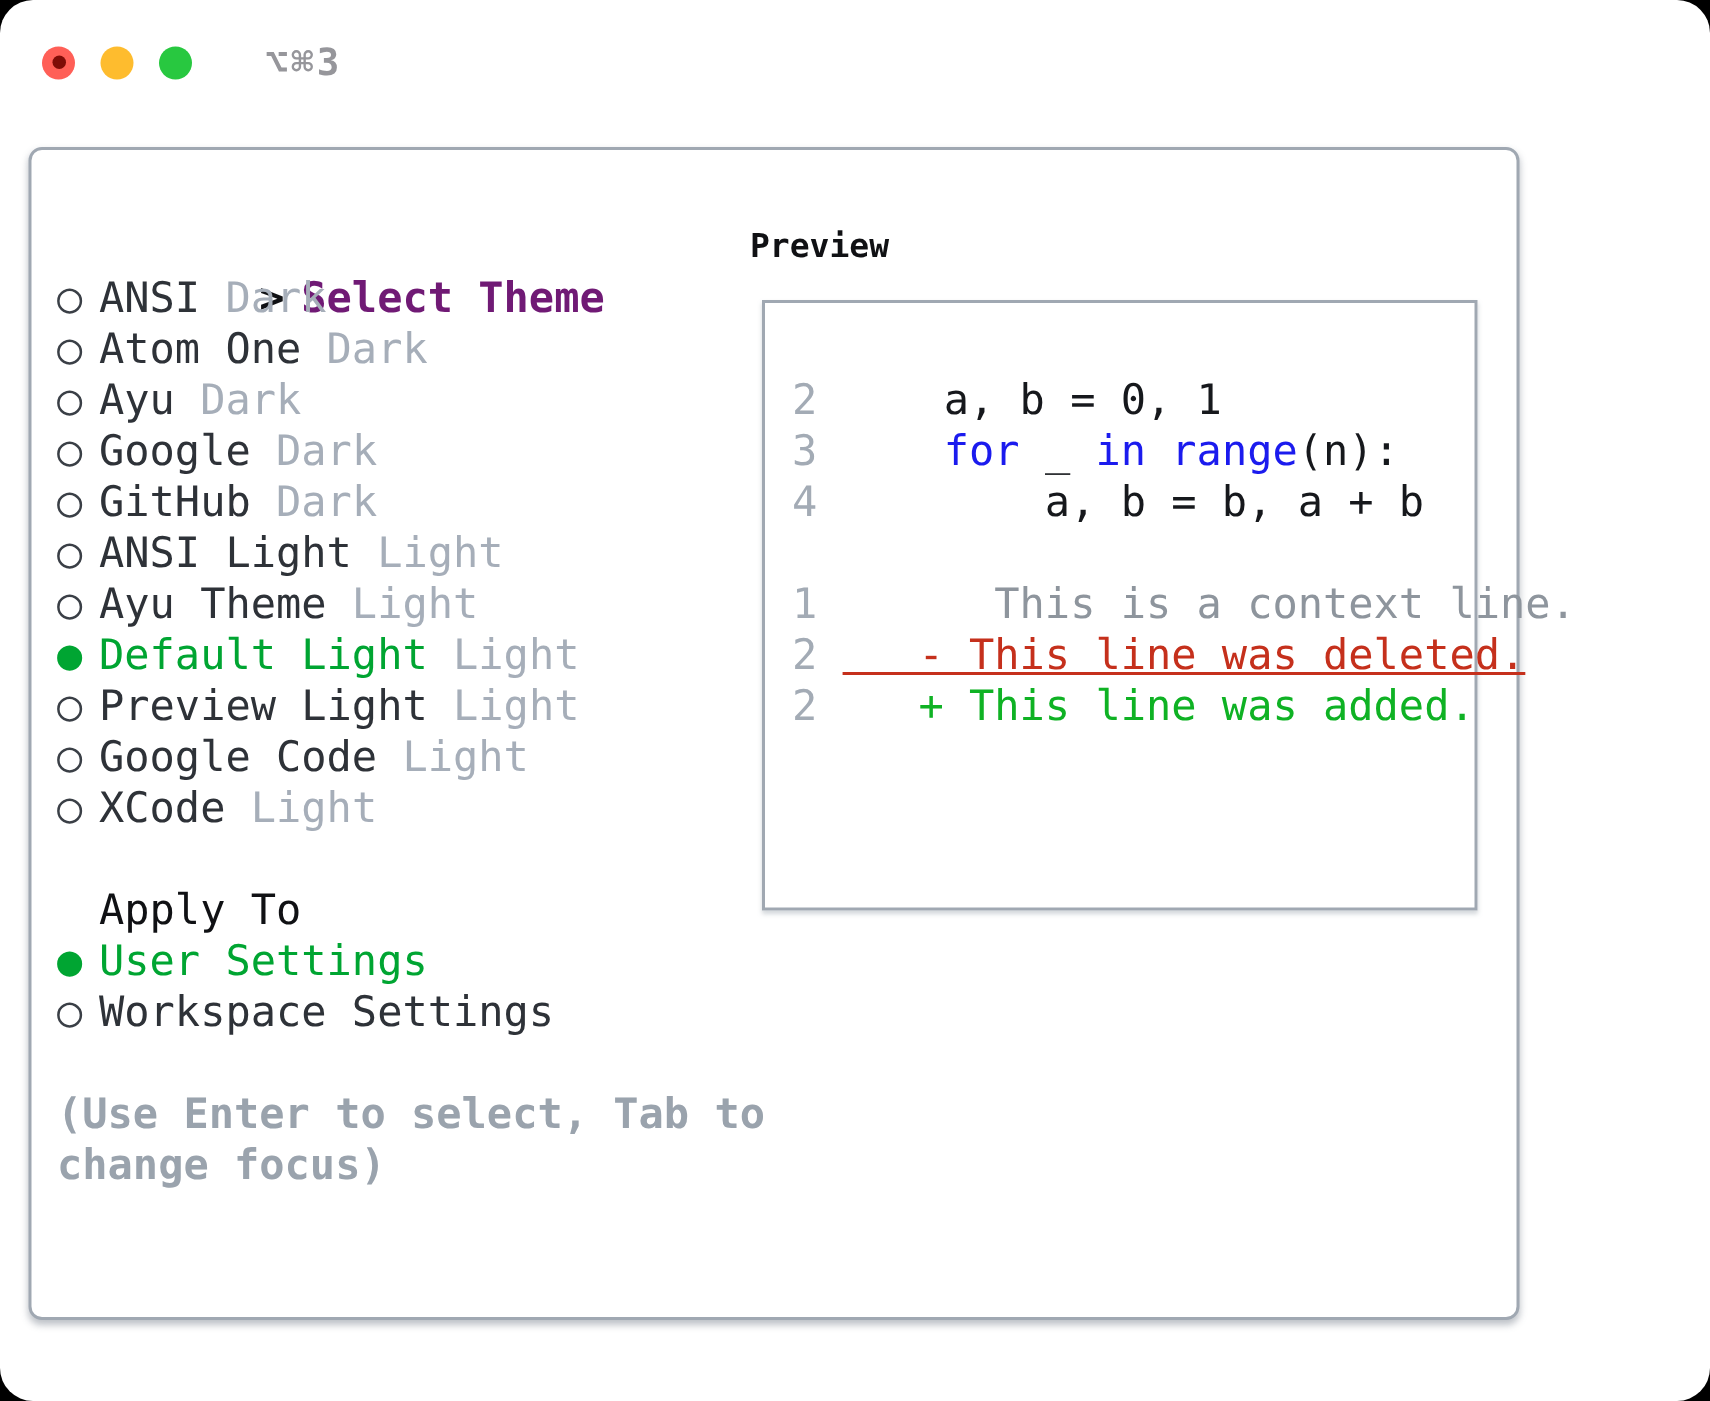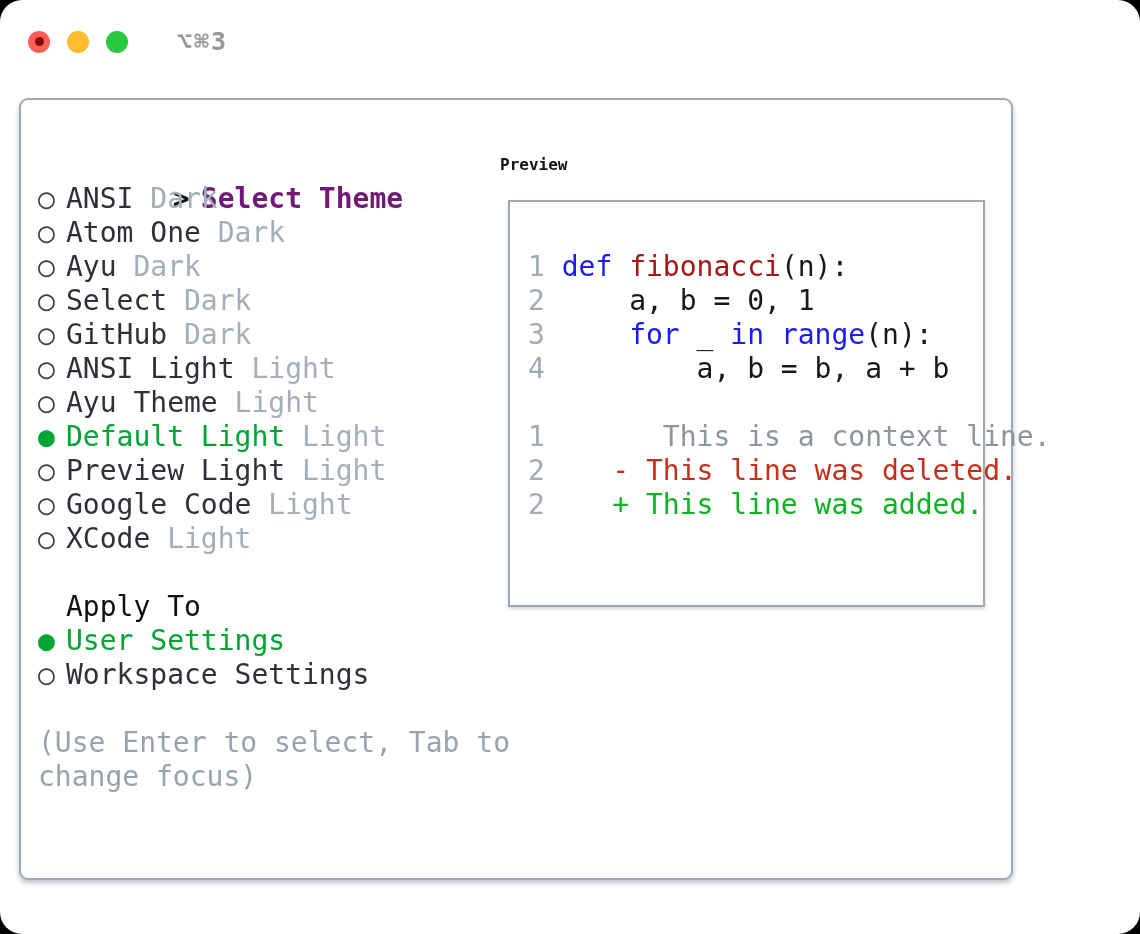--- a/index.html
+++ b/index.html
@@ -27,34 +27,34 @@
   .bullet{display:inline-block;width:28px;}
   .left-col{position:absolute;left:17px;top:48px;width:460px;}
   .hdr{font-weight:bold;color:#701a75;}
   .cursor{color:#101114;font-weight:bold;}
   .radio{color:#3a3f46;}
   .radio.sel{color:var(--green);}
   .opt-name{color:var(--dark);}
   .opt-name.sel{color:var(--green);text-align:center;}
   .opt-variant{color:var(--muted);}
   .apply-hdr{padding-left:28px;color:#101114;}
-  .hint{color:var(--hint);}
+  .hint{color:var(--hint);font-weight:bold;}
   
   .preview-hdr{position:absolute;left:479px;top:48px;height:34px;line-height:34px;
-    font-size:16px;font-weight:bold;color:#101114;}
+    font-size:22px;font-weight:bold;color:#101114;}
   .preview-box{position:absolute;left:487px;top:100px;width:477px;height:407px;background:#fff;
     border:2px solid var(--border);box-shadow:0 2px 3px rgba(130,140,152,.35);}
   .code{position:absolute;left:18px;top:48px;}
   .code .row{color:#16181c;}
   .lnum{color:var(--lnum);}
   .c-k{color:var(--kw);}
   .c-f{color:var(--fn);}
   .c-t{color:#16181c;}
   .c-ctx{color:var(--ctx);}
-  .c-del{color:var(--del);}
+  .c-del{color:var(--del);text-decoration:underline;}
   .c-add{color:var(--add);}
 </style>
 </head>
 <body>
 
 <div class="screen">
 
   <div class="titlebar">
     <span class="light red">
       <span class="dot"></span>
@@ -67,21 +67,21 @@
   <div class="window">
 
     <div class="left-col">
       <div class="row">
         <span class="bullet cursor">&gt;</span><span class="hdr">Select Theme</span>
       </div>
       <div id="theme-list">
           <div class="row"><span class="bullet radio">○</span><span class="opt-name">ANSI</span><span class="opt-variant"> Dark</span></div>
           <div class="row"><span class="bullet radio">○</span><span class="opt-name">Atom One</span><span class="opt-variant"> Dark</span></div>
           <div class="row"><span class="bullet radio">○</span><span class="opt-name">Ayu</span><span class="opt-variant"> Dark</span></div>
-          <div class="row"><span class="bullet radio">○</span><span class="opt-name">Select</span><span class="opt-variant"> Dark</span></div>
+          <div class="row"><span class="bullet radio">○</span><span class="opt-name">Google</span><span class="opt-variant"> Dark</span></div>
           <div class="row"><span class="bullet radio">○</span><span class="opt-name">GitHub</span><span class="opt-variant"> Dark</span></div>
           <div class="row"><span class="bullet radio">○</span><span class="opt-name">ANSI Light</span><span class="opt-variant"> Light</span></div>
           <div class="row"><span class="bullet radio">○</span><span class="opt-name">Ayu Theme</span><span class="opt-variant"> Light</span></div>
           <div class="row"><span class="bullet radio sel">●</span><span class="opt-name sel">Default Light</span><span class="opt-variant"> Light</span></div>
           <div class="row"><span class="bullet radio">○</span><span class="opt-name">Preview Light</span><span class="opt-variant"> Light</span></div>
           <div class="row"><span class="bullet radio">○</span><span class="opt-name">Google Code</span><span class="opt-variant"> Light</span></div>
           <div class="row"><span class="bullet radio">○</span><span class="opt-name">XCode</span><span class="opt-variant"> Light</span></div>
         </div>
       <div class="row"> </div>
       <div class="row apply-hdr">Apply To</div>
@@ -91,21 +91,20 @@
         </div>
       <div class="row"> </div>
       <div class="row hint">(Use Enter to select, Tab to</div>
       <div class="row hint">change focus)</div>
     </div>
 
     <div class="preview-hdr">Preview</div>
 
     <div class="preview-box">
       <div class="code" id="code-block">
-          <div class="row"><span class="lnum">1 </span><span class="c-k">def</span><span class="c-t"> </span><span class="c-f">fibonacci</span><span class="c-t">(n):</span></div>
           <div class="row"><span class="lnum">2 </span><span class="c-t">    a, b = 0, 1</span></div>
           <div class="row"><span class="lnum">3 </span><span class="c-t">    </span><span class="c-k">for</span><span class="c-t"> _ </span><span class="c-k">in</span><span class="c-t"> </span><span class="c-k">range</span><span class="c-t">(n):</span></div>
           <div class="row"><span class="lnum">4 </span><span class="c-t">        a, b = b, a + b</span></div>
           <div class="row"><span class="lnum"> </span></div>
           <div class="row"><span class="lnum">1 </span><span class="c-ctx">      This is a context line.</span></div>
           <div class="row"><span class="lnum">2 </span><span class="c-del">   - This line was deleted.</span></div>
           <div class="row"><span class="lnum">2 </span><span class="c-add">   + This line was added.</span></div>
         </div>
     </div>
 

